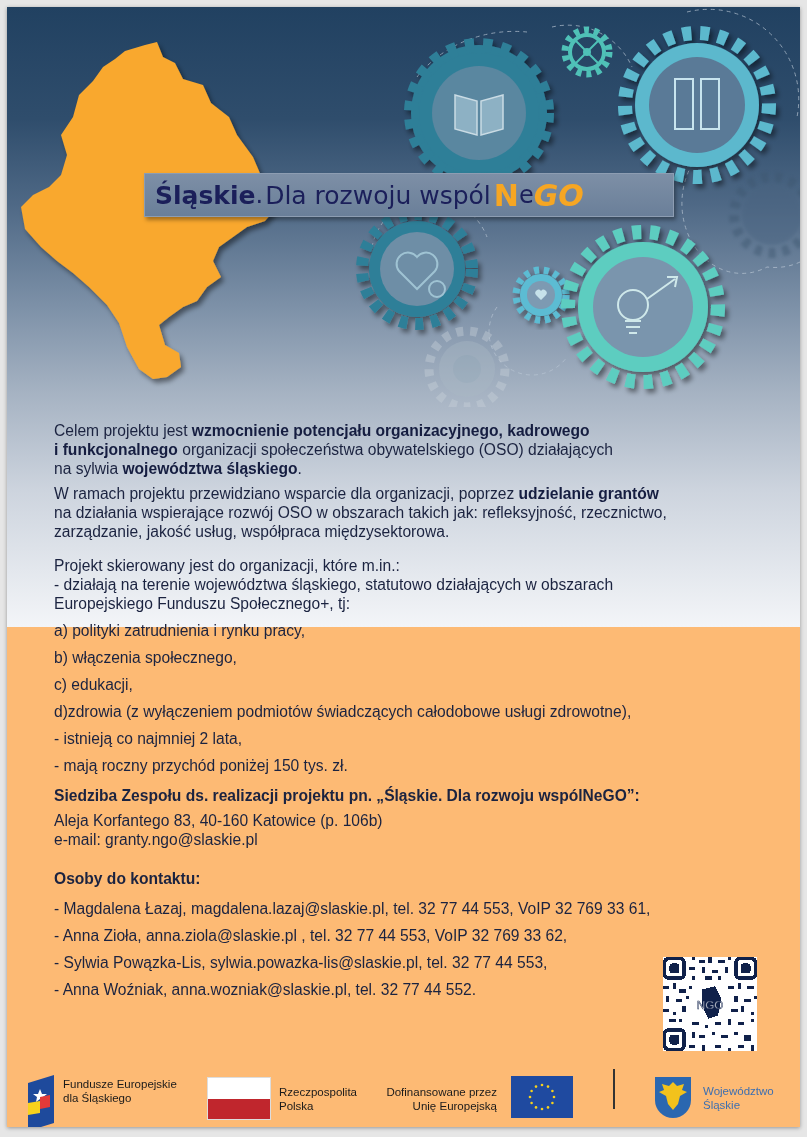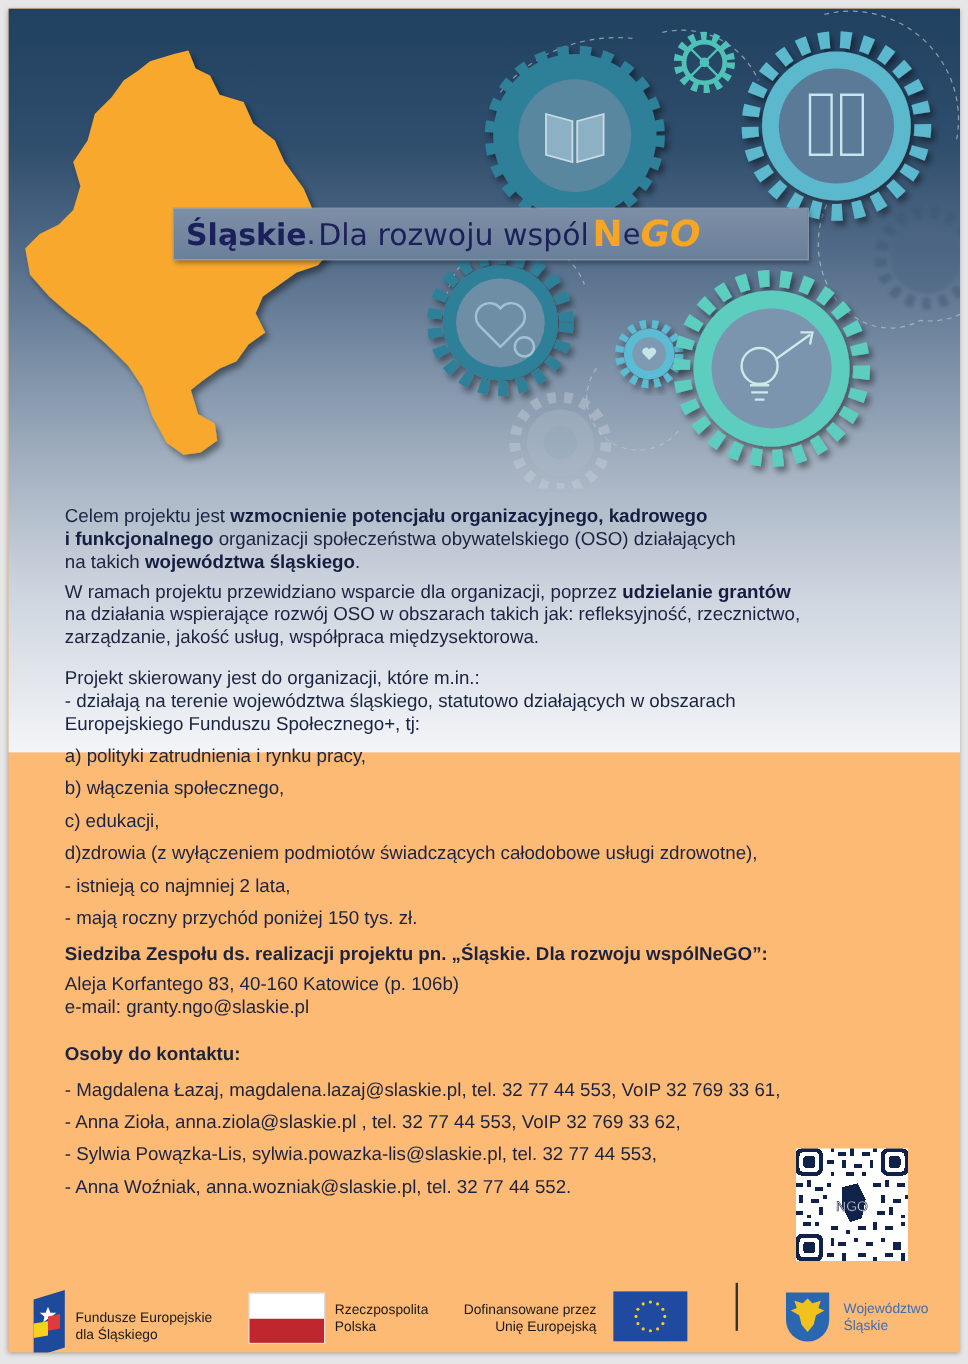--- a/index.html
+++ b/index.html
@@ -120,21 +120,21 @@
     <span class="t2">Dla rozwoju wspól</span>
     <span class="t3">N</span>
       <span class="t4">e</span>
       <span class="t5">GO</span>
   </div>
 
   <div class="content">
     <p>
       <span>Celem projektu jest </span><b>wzmocnienie potencjału organizacyjnego, kadrowego</b><br>
       <b>i funkcjonalnego</b><span> organizacji społeczeństwa obywatelskiego (OSO) działających</span><br>
-      <span>na takich </span><b>województwa śląskiego</b><span>.</span>
+      <span>na sylwia </span><b>województwa śląskiego</b><span>.</span>
     </p>
     <p class="gap6">
       <span>W ramach projektu przewidziano wsparcie dla organizacji, poprzez </span><b>udzielanie grantów</b><br>
       <span>na działania wspierające rozwój OSO w obszarach takich jak: refleksyjność, rzecznictwo,</span><br>
       <span>zarządzanie, jakość usług, współpraca międzysektorowa.</span>
     </p>
 
     <p class="gap12">Projekt skierowany jest do organizacji, które m.in.:</p>
     <p>- działają na terenie województwa śląskiego, statutowo działających w obszarach</p>
     <p>Europejskiego Funduszu Społecznego+, tj:</p>
@@ -225,21 +225,21 @@
   </svg>
 
   <div class="footer">
 
     <svg style="position:absolute;left:19px;top:20px;" width="30" height="56" viewBox="0 0 30 56">
       <path d="M2 8 L28 0 L28 48 L2 56 Z" fill="#1e4a9c"></path>
       <polygon points="14,14 16,19 21,19 17,22 18,27 14,24 10,27 11,22 7,19 12,19" fill="#fff"></polygon>
       <path d="M2 28 L14 26 L14 38 L2 40 Z" fill="#f7d21c"></path>
       <path d="M14 22 L24 20 L24 32 L14 34 Z" fill="#e23a3a"></path>
     </svg>
-    <div class="f-item" style="left:56px;top:37px;">
+    <div class="f-item" style="left:56px;top:22px;">
       <div>Fundusze Europejskie</div>
       <div>dla Śląskiego</div>
     </div>
 
     <div style="position:absolute;left:200px;top:22px;width:62px;height:41px;border:1px solid #ddd;">
       <div style="height:50%;background:#fff;"></div>
       <div style="height:50%;background:#c0262d;"></div>
     </div>
     <div class="f-item" style="left:272px;top:30px;">
       <div>Rzeczpospolita</div>

